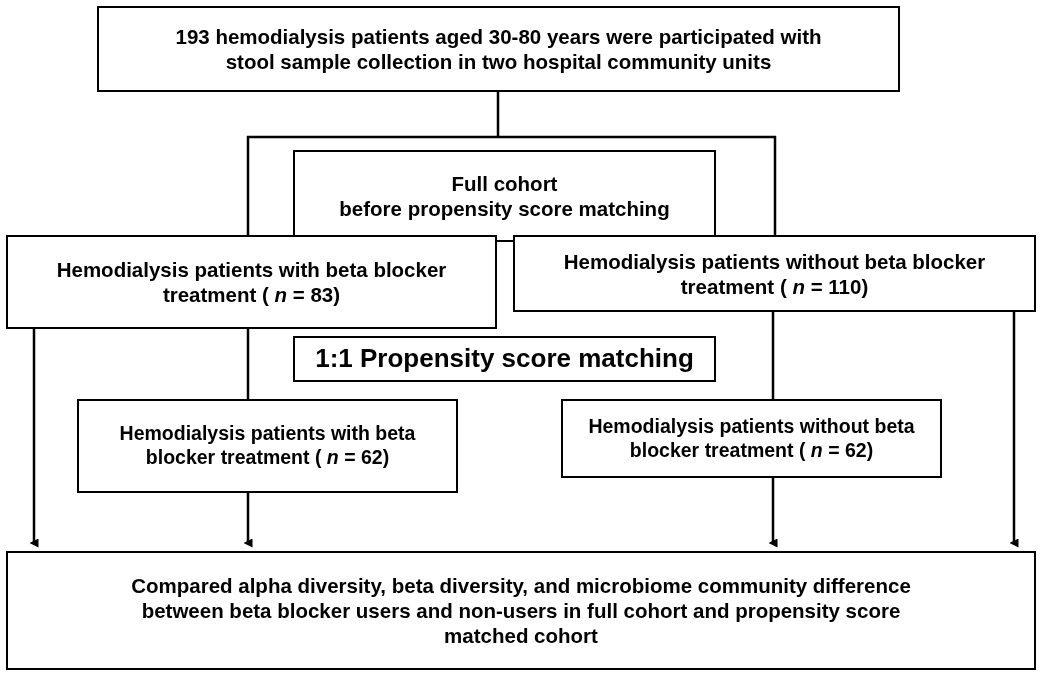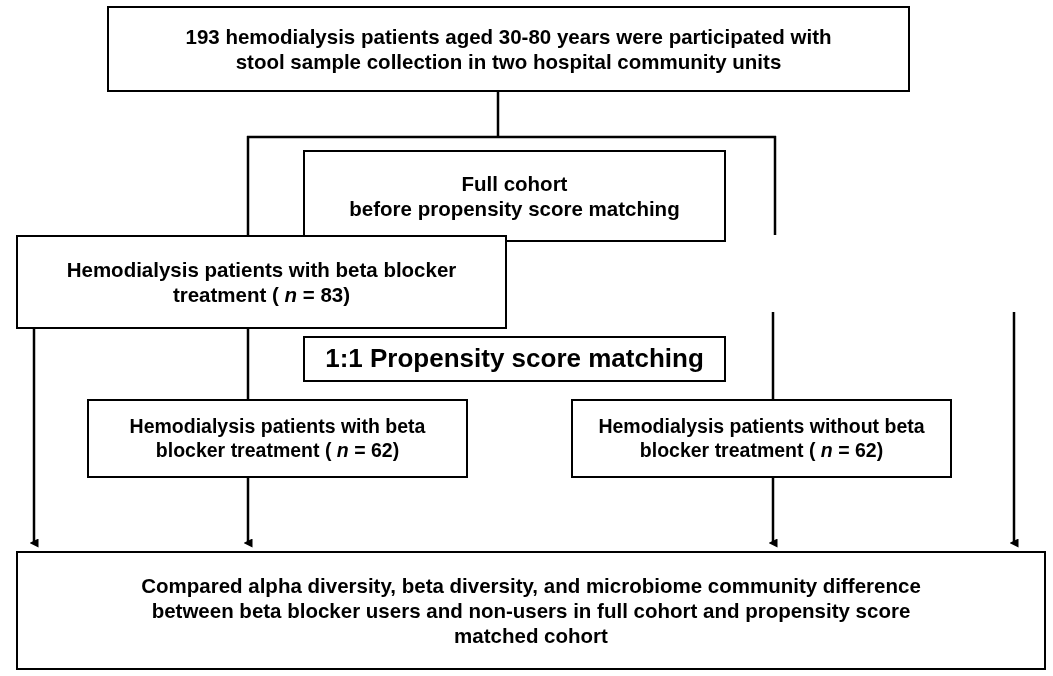--- a/index.html
+++ b/index.html
@@ -30,36 +30,35 @@
     background: #ffffff;
     display: flex;
     align-items: center;
     justify-content: center;
     text-align: center;
     font-weight: bold;
     color: #000000;
     line-height: 1.22;
     padding: 2px 6px;
     z-index: 2;
-    margin-left: 10px;
   }
   .flow-box .box-text {
     display: block;
     width: 100%;
   }
   .ital {
     font-style: italic;
   }
   
   #box-enrollment   { left: 97px;  top: 6px;   width: 803px; height: 86px;  font-size: 20.5px; }
   #box-full-cohort  { left: 293px; top: 150px; width: 423px; height: 92px;  font-size: 20.5px; }
   #box-bb-full      { left: 6px;   top: 235px; width: 491px; height: 94px;  font-size: 20.5px; }
   #box-nobb-full    { left: 513px; top: 235px; width: 523px; height: 77px;  font-size: 20.5px; }
   #box-psm-label    { left: 293px; top: 336px; width: 423px; height: 46px;  font-size: 26px; }
-  #box-bb-psm       { left: 77px;  top: 399px; width: 381px; height: 79px;  font-size: 19.5px; }
+  #box-bb-psm       { left: 77px;  top: 399px; width: 381px; height: 94px;  font-size: 19.5px; }
   #box-nobb-psm     { left: 561px; top: 399px; width: 381px; height: 79px;  font-size: 19.5px; }
   #box-outcome      { left: 6px;   top: 551px; width: 1030px;height: 119px; font-size: 20.5px; }
 </style>
 </head>
 <body>
 
 <div id="flowchart-root">
 
   <svg id="connector-layer" viewBox="0 0 1053 676" width="1053" height="676" xmlns="http://www.w3.org/2000/svg">
     <defs>
@@ -103,20 +102,26 @@
     </span>
   </div>
 
   <div class="flow-box" id="box-bb-full">
     <span class="box-text">
       <span>Hemodialysis patients with beta blocker</span><br>
       <span>treatment ( </span><span class="ital">n</span><span> = 83)</span>
     </span>
   </div>
 
+  <div class="flow-box" id="box-nobb-full">
+    <span class="box-text">
+      <span>Hemodialysis patients without beta blocker</span><br>
+      <span>treatment ( </span><span class="ital">n</span><span> = 110)</span>
+    </span>
+  </div>
 
   <div class="flow-box" id="box-psm-label">
     <span class="box-text">
       <span>1:1 Propensity score matching</span>
     </span>
   </div>
 
   <div class="flow-box" id="box-bb-psm">
     <span class="box-text">
       <span>Hemodialysis patients with beta</span><br>

